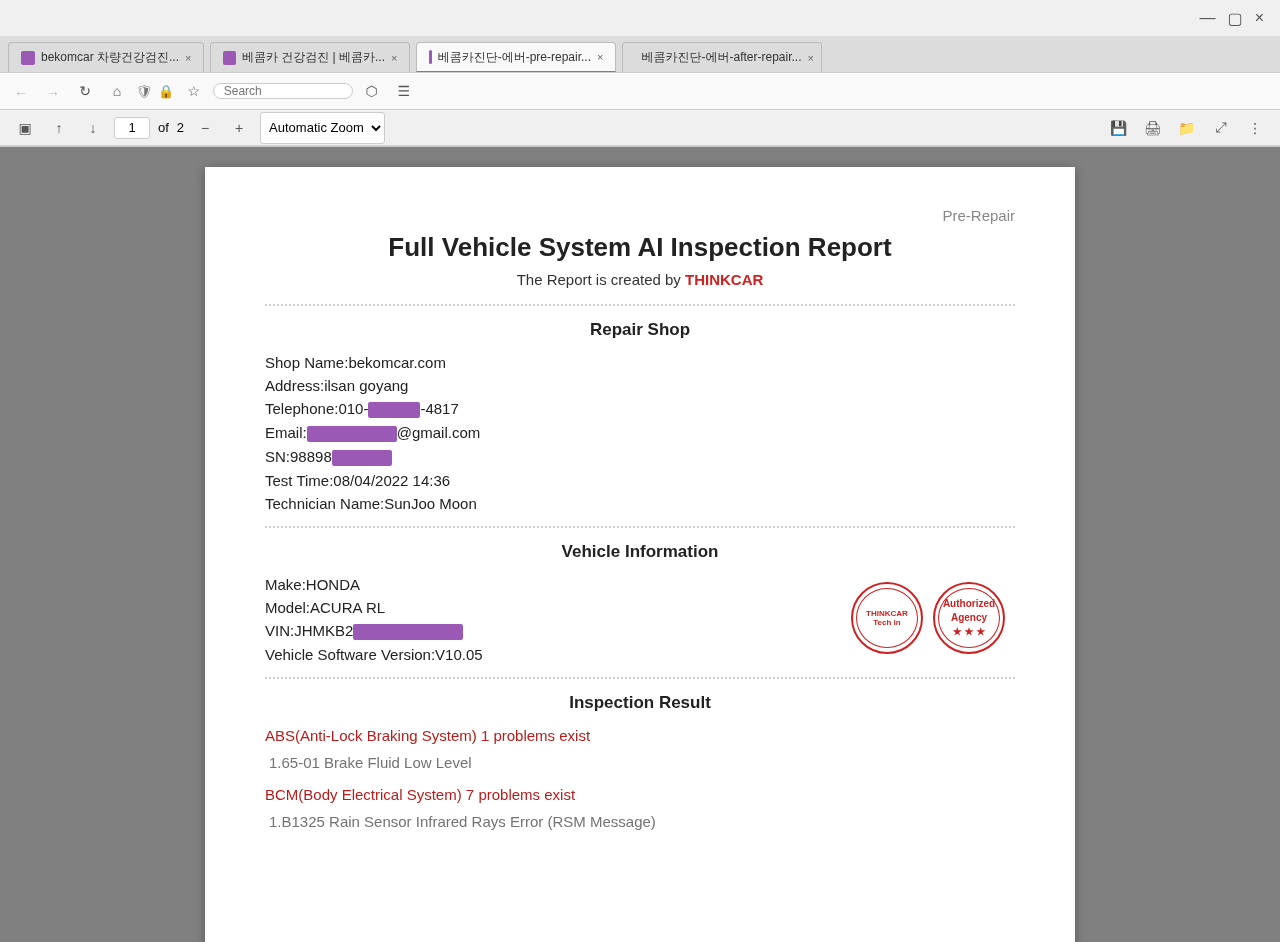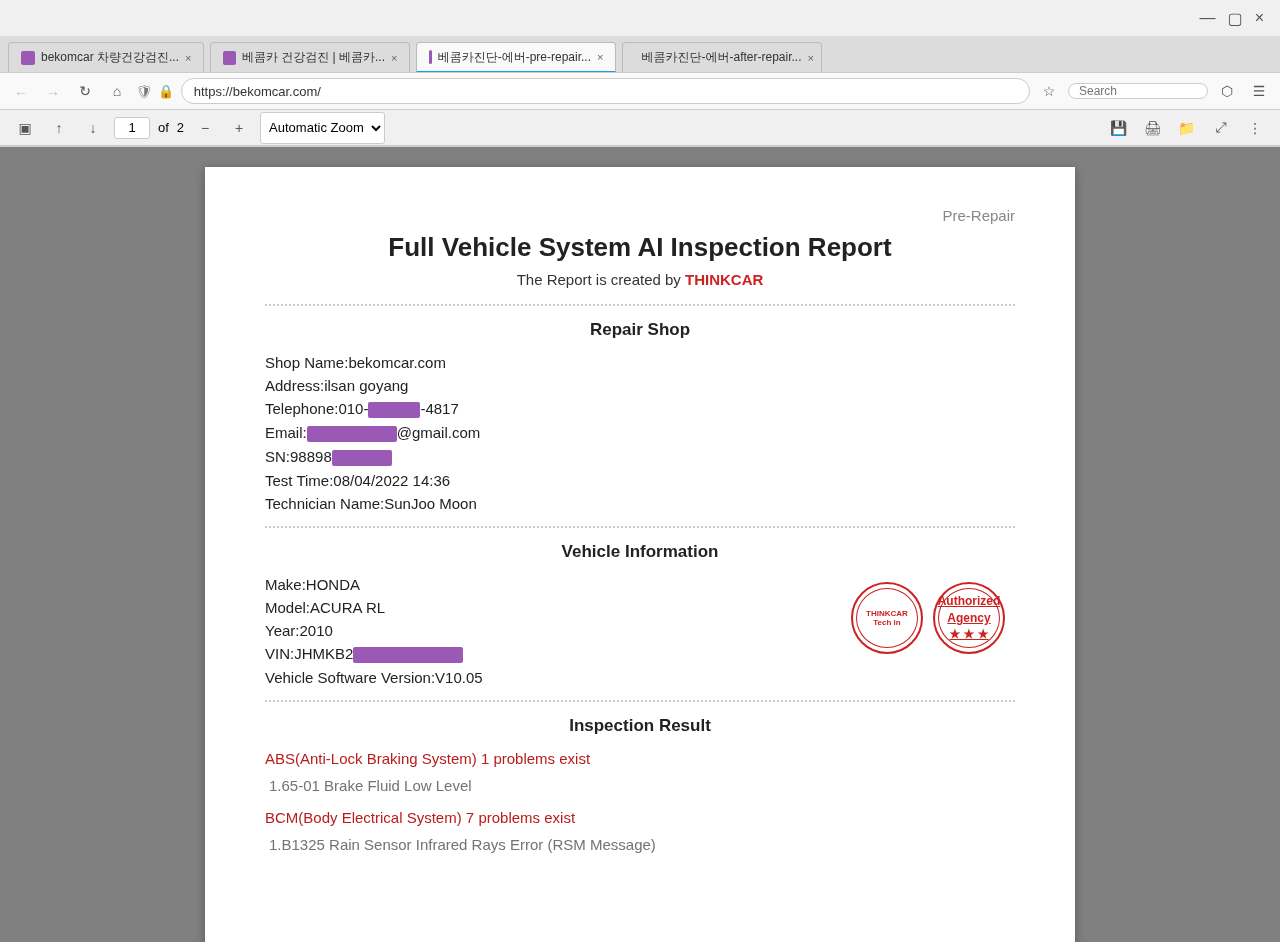--- a/index.html
+++ b/index.html
@@ -309,21 +309,20 @@
     </div>
   </div>
 
   <div class="nav-bar">
     <button class="nav-btn disabled">←</button>
     <button class="nav-btn disabled">→</button>
     <button class="nav-btn">↻</button>
     <button class="nav-btn">⌂</button>
     <span style="font-size:13px;color:#777;">🛡</span>
     <span style="font-size:13px;color:#777;">🔒</span>
-    <input class="address-bar" type="text" value="https://bekomcar.com/" style="">
     <button class="nav-btn">☆</button>
     <input style="width: 140px; height: 16px; border: 1px solid rgb(204, 204, 204); border-radius: 13px; padding: 0px 10px; font-size: 12px;" type="text" placeholder="Search">
     <button class="nav-btn">⬡</button>
     <button class="nav-btn">☰</button>
   </div>
 
   <div class="pdf-toolbar">
     <button class="nav-btn">▣</button>
     <button class="nav-btn">↑</button>
     <button class="nav-btn">↓</button>
@@ -387,43 +386,40 @@
     <hr class="dotted-divider">
 
     <div class="vehicle-section">
       <div class="section-title">Vehicle Information</div>
 
       <div class="info-block">
         <span>Make:</span><span>HONDA</span>
       </div>
       <div class="info-block">
         <span>Model:</span><span>ACURA RL</span>
-      </div>
-      <div class="info-block">
-        <span>Year:</span><span>2010</span>
       </div>
       <div class="info-block">
         <span>VIN:</span><span>JHMKB2</span><span class="redacted-bar" style="width:110px;"></span>
       </div>
       <div class="info-block">
         <span>Vehicle Software Version:</span><span>V10.05</span>
       </div>
 
       <div class="stamps-container">
         <div class="stamp">
           <div class="stamp-inner-circle">
             <div style="font-size:8px;line-height:1.2;">
               <div>THINKCAR</div>
               <div>Tech in</div>
             </div>
           </div>
         </div>
         <div class="stamp">
           <div class="stamp-inner-circle">
-            <div style="font-size:12px;line-height:1.4;text-decoration:underline;">
+            <div style="font-size:10px;line-height:1.4;">
               <div>Authorized</div>
               <div>Agency</div>
               <div>★ ★ ★</div>
             </div>
           </div>
         </div>
       </div>
     </div>
 
     <hr class="dotted-divider">

